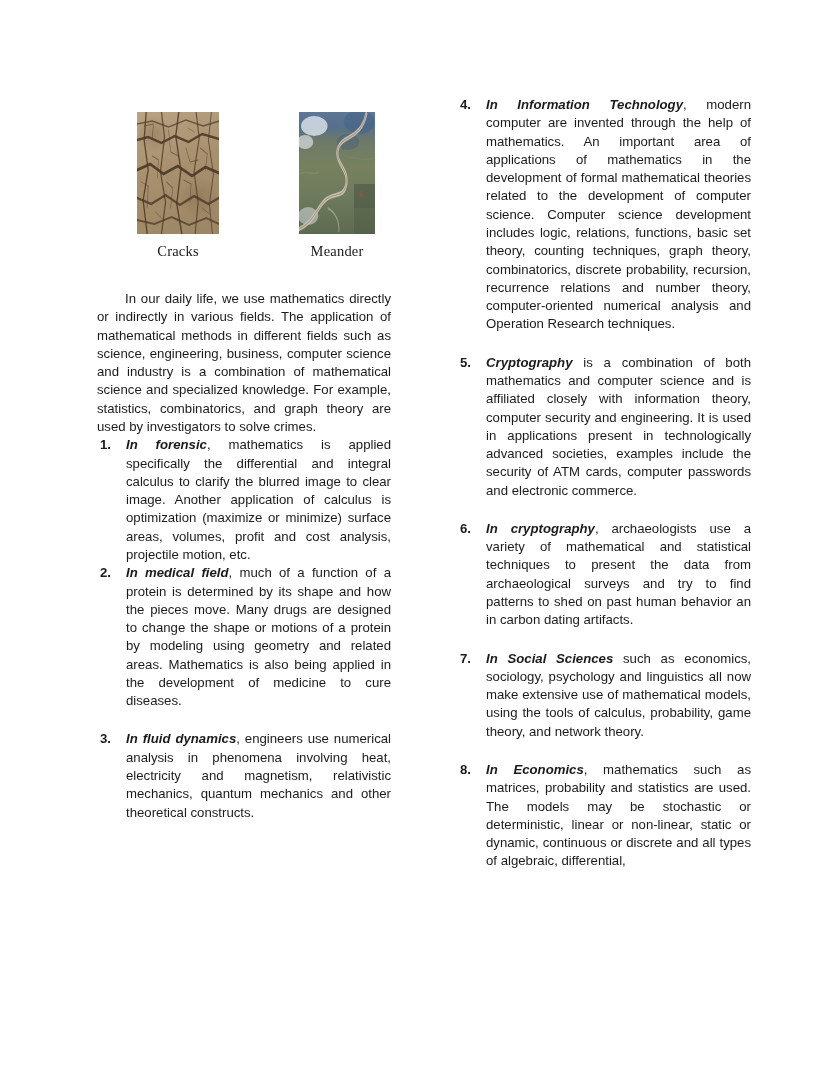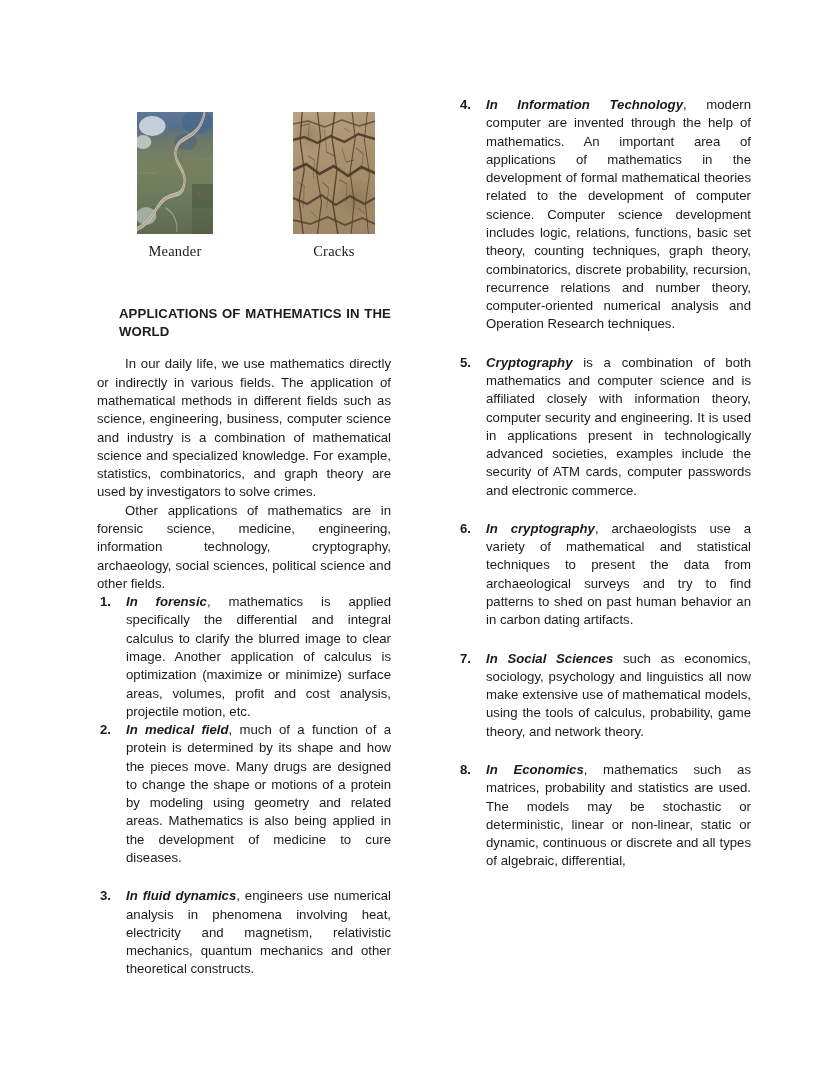--- a/index.html
+++ b/index.html
@@ -132,51 +132,20 @@
 </style>
 </head>
 <body>
 
 <div class="page">
   <div class="columns">
 
     <div class="col col-left">
 
       <div class="figures">
-
-        <figure class="figure fig-meander">
-          <div class="photo fig-meander-photo">
-            <div class="meander-bg"></div>
-            <svg class="meander-svg" viewBox="0 0 149 122" preserveAspectRatio="none">
-              <defs>
-                <clipPath id="frameclip">
-                    <rect x="0" y="0" width="149" height="122"></rect>
-                  </clipPath>
-              </defs>
-              <g clip-path="url(#frameclip)">
-                <ellipse cx="30" cy="14" rx="26" ry="10" fill="#e8eef4" opacity=".75"></ellipse>
-                <ellipse cx="12" cy="30" rx="16" ry="7" fill="#eef2f6" opacity=".6"></ellipse>
-                <ellipse cx="118" cy="10" rx="30" ry="12" fill="#44628a" opacity=".55"></ellipse>
-                <ellipse cx="96" cy="30" rx="22" ry="8" fill="#3f5b80" opacity=".4"></ellipse>
-                <ellipse cx="18" cy="104" rx="20" ry="9" fill="#dfe6ec" opacity=".5"></ellipse>
-                <rect x="108" y="72" width="41" height="24" fill="#3e4a39" opacity=".45"></rect>
-                <rect x="108" y="96" width="41" height="26" fill="#4b5740" opacity=".4"></rect>
-                <path d="M-4 118 C 28 112, 34 96, 52 88 C 70 80, 86 86, 92 74 C 98 62, 84 56, 78 48
-                         C 70 38, 80 30, 96 26 C 112 22, 126 16, 132 2" fill="none" stroke="#cdc6b6" stroke-width="4.2" stroke-linecap="round" opacity=".92"></path>
-                <path d="M-4 118 C 28 112, 34 96, 52 88 C 70 80, 86 86, 92 74 C 98 62, 84 56, 78 48
-                         C 70 38, 80 30, 96 26 C 112 22, 126 16, 132 2" fill="none" stroke="#8e6d5a" stroke-width="1.2" stroke-linecap="round" opacity=".55"></path>
-                <path d="M56 96 C 70 100, 80 108, 78 120" fill="none" stroke="#bdb5a6" stroke-width="2" opacity=".6"></path>
-                <path d="M0 62 C 18 58, 30 64, 40 60" fill="none" stroke="#8b9477" stroke-width="1.4" opacity=".5"></path>
-                <path d="M98 46 C 112 44, 126 50, 149 46" fill="none" stroke="#7f8a6c" stroke-width="1.3" opacity=".5"></path>
-                <circle cx="122" cy="82" r="3" fill="#8b5a3c" opacity=".8"></circle>
-              </g>
-            </svg>
-          </div>
-          <figcaption class="caption">Meander</figcaption>
-        </figure>
 
         <figure class="figure fig-cracks">
           <div class="photo">
             <div class="cracks-bg"></div>
             <svg class="cracks-svg" viewBox="0 0 161 122" preserveAspectRatio="none">
               <g stroke="#4a3826" fill="none" stroke-linecap="round">
                 <path d="M0 28 L22 25 L48 31 L74 24 L101 30 L128 22 L161 27" stroke-width="2.6" opacity=".88"></path>
                 <path d="M0 58 L26 52 L52 62 L80 54 L108 64 L134 55 L161 61" stroke-width="3.0" opacity=".9"></path>
                 <path d="M0 86 L28 92 L56 83 L84 93 L112 84 L140 92 L161 86" stroke-width="2.4" opacity=".8"></path>
                 <path d="M0 12 L30 9 L62 15 L96 8 L130 14 L161 9" stroke-width="1.7" opacity=".7"></path>
@@ -196,27 +165,56 @@
                 <path d="M8 70 L22 74 M22 74 L20 96" stroke-width="1.0" opacity=".55"></path>
                 <path d="M128 96 L142 102" stroke-width="1.0" opacity=".55"></path>
                 <path d="M36 100 L48 106" stroke-width="1.0" opacity=".55"></path>
                 <path d="M72 106 L86 110" stroke-width="1.0" opacity=".5"></path>
                 <path d="M100 16 L112 20" stroke-width="1.0" opacity=".5"></path>
               </g>
             </svg>
           </div>
           <figcaption class="caption">Cracks</figcaption>
         </figure>
+
+        <figure class="figure fig-meander">
+          <div class="photo fig-meander-photo">
+            <div class="meander-bg"></div>
+            <svg class="meander-svg" viewBox="0 0 149 122" preserveAspectRatio="none">
+              <defs>
+                <clipPath id="frameclip">
+                    <rect x="0" y="0" width="149" height="122"></rect>
+                  </clipPath>
+              </defs>
+              <g clip-path="url(#frameclip)">
+                <ellipse cx="30" cy="14" rx="26" ry="10" fill="#e8eef4" opacity=".75"></ellipse>
+                <ellipse cx="12" cy="30" rx="16" ry="7" fill="#eef2f6" opacity=".6"></ellipse>
+                <ellipse cx="118" cy="10" rx="30" ry="12" fill="#44628a" opacity=".55"></ellipse>
+                <ellipse cx="96" cy="30" rx="22" ry="8" fill="#3f5b80" opacity=".4"></ellipse>
+                <ellipse cx="18" cy="104" rx="20" ry="9" fill="#dfe6ec" opacity=".5"></ellipse>
+                <rect x="108" y="72" width="41" height="24" fill="#3e4a39" opacity=".45"></rect>
+                <rect x="108" y="96" width="41" height="26" fill="#4b5740" opacity=".4"></rect>
+                <path d="M-4 118 C 28 112, 34 96, 52 88 C 70 80, 86 86, 92 74 C 98 62, 84 56, 78 48
+                         C 70 38, 80 30, 96 26 C 112 22, 126 16, 132 2" fill="none" stroke="#cdc6b6" stroke-width="4.2" stroke-linecap="round" opacity=".92"></path>
+                <path d="M-4 118 C 28 112, 34 96, 52 88 C 70 80, 86 86, 92 74 C 98 62, 84 56, 78 48
+                         C 70 38, 80 30, 96 26 C 112 22, 126 16, 132 2" fill="none" stroke="#8e6d5a" stroke-width="1.2" stroke-linecap="round" opacity=".55"></path>
+                <path d="M56 96 C 70 100, 80 108, 78 120" fill="none" stroke="#bdb5a6" stroke-width="2" opacity=".6"></path>
+                <path d="M0 62 C 18 58, 30 64, 40 60" fill="none" stroke="#8b9477" stroke-width="1.4" opacity=".5"></path>
+                <path d="M98 46 C 112 44, 126 50, 149 46" fill="none" stroke="#7f8a6c" stroke-width="1.3" opacity=".5"></path>
+                <circle cx="122" cy="82" r="3" fill="#8b5a3c" opacity=".8"></circle>
+              </g>
+            </svg>
+          </div>
+          <figcaption class="caption">Meander</figcaption>
+        </figure>
       </div>
 
-      <h1 class="doc-title">APPLICATIONS OF MATHEMATICS IN THE WORLD</h1>
 
       <p class="para first">In our daily life, we use mathematics directly or indirectly in various fields. The application of mathematical methods in different fields such as science, engineering, business, computer science and industry is a combination of mathematical science and specialized knowledge. For example, statistics, combinatorics, and graph theory are used by investigators to solve crimes.</p>
 
-      <p class="para">Other applications of mathematics are in forensic science, medicine, engineering, information technology, cryptography, archaeology, social sciences, political science and other fields.</p>
 
       <ol class="list">
         <li class="list-item">
           <span class="list-num">1.</span><span class="lead">In forensic</span><span>, mathematics is applied specifically the differential and integral calculus to clarify the blurred image to clear image. Another application of calculus is optimization (maximize or minimize) surface areas, volumes, profit and cost analysis, projectile motion, etc.</span>
         </li>
         <li class="list-item">
           <span class="list-num">2.</span><span class="lead">In medical field</span><span>, much of a function of a protein is determined by its shape and how the pieces move.  Many drugs are designed to change the shape or motions of a protein by modeling using geometry and related areas. Mathematics is also being applied in the development of medicine to cure diseases.</span>
         </li>
         <li class="list-item gap-lg">
           <span class="list-num">3.</span><span class="lead">In fluid dynamics</span><span>, engineers use numerical analysis in phenomena involving heat, electricity and magnetism, relativistic mechanics, quantum mechanics and other theoretical constructs.</span>

